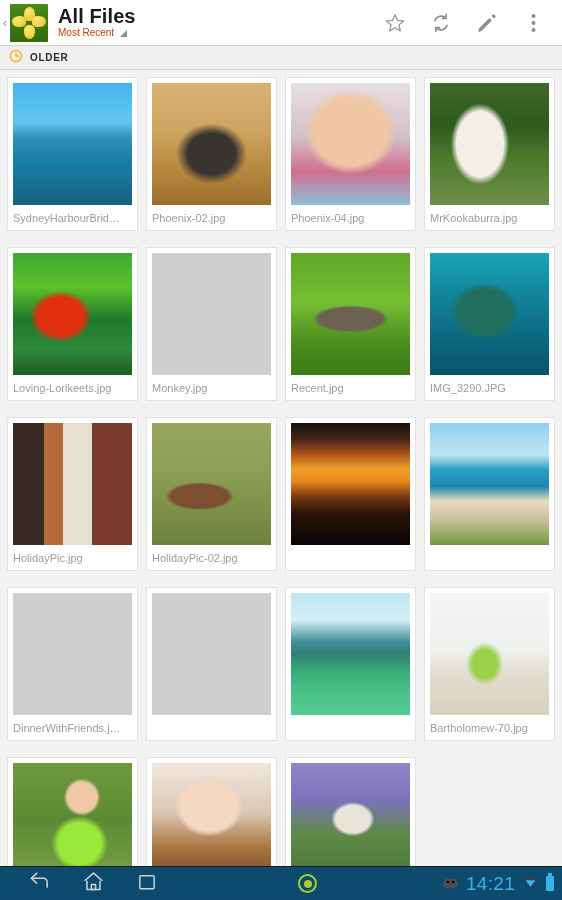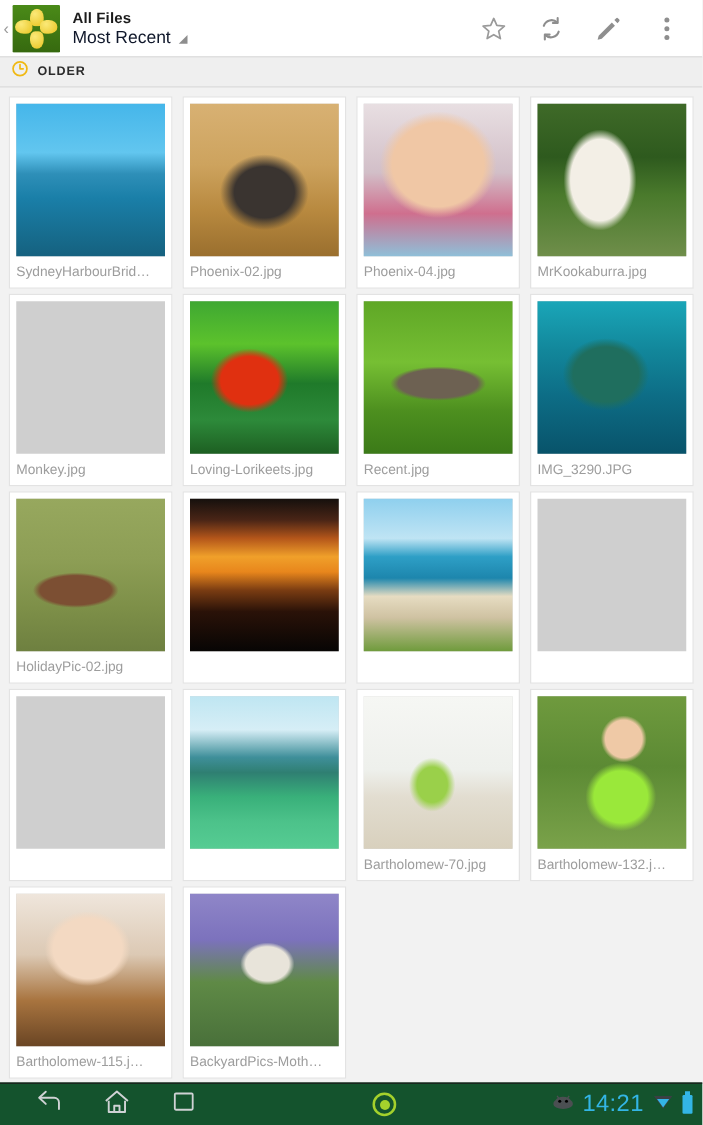--- a/index.html
+++ b/index.html
@@ -44,29 +44,29 @@
     background-image:radial-gradient(circle at 35% 30%, #fbe978, #e8c421);
     border-radius:60% 60% 45% 45%;
   }
   .petal.top    { top:3px;  left:13.5px; }
   .petal.bottom { bottom:3px; left:13.5px; border-radius:45% 45% 60% 60%; }
   .petal.left   { left:2px;  top:12px; width:14px; height:11px; border-radius:60% 45% 45% 60%; }
   .petal.right  { right:2px; top:12px; width:14px; height:11px; border-radius:45% 60% 60% 45%; }
 
   #titlewrap { margin-left:10px; flex:1 1 auto; line-height:1.05; }
   #ab-title {
-    font-size:12px;
+    font-size:20px;
     color:#1b1b1b;
     font-weight:bold;
     letter-spacing:0.1px;
   }
   #subtitlerow { display:flex; align-items:flex-end; margin-top:1px; }
   #ab-subtitle {
-    font-size:14px;
-    color:#0f172a;
+    font-size:10px;
+    color:#c2410c;
   }
   #spinner-caret {
     width:0; height:0;
     border-left:7px solid transparent;
     border-bottom:7px solid #8e8e8e;
     margin-left:6px; margin-bottom:2px;
   }
 
   .ab-action {
     width:46px; height:46px;
@@ -89,21 +89,21 @@
     letter-spacing:0.7px;
     color:#2b2b2b;
     margin-left:7px;
   }
 
   
   #grid {
     padding:7px 7px 0 7px;
     display:grid;
     grid-template-columns:repeat(4,1fr);
-    gap:4px 8px;
+    gap:16px 8px;
     height:804px;
     align-content:start;
   }
   .tile {
     background:#ffffff;
     border:1px solid #e3e3e3;
     padding:5px 5px 0 5px;
     height:154px;
     overflow:hidden;
   }
@@ -121,21 +121,21 @@
     height:27px;
     white-space:nowrap;
     overflow:hidden;
   }
 
   
   #navbar {
     position:absolute;
     left:0; bottom:0;
     width:562px; height:34px;
-    background:#14532d;
+    background:#0c4a6e;
     border-top:1px solid #1a1a1a;
     display:flex; align-items:center;
   }
   .navbtn { width:54px; height:34px; display:flex; align-items:center; justify-content:center; }
   #nav-left { display:flex; padding-left:12px; }
   #nav-center { flex:1 1 auto; display:flex; align-items:center; justify-content:center; }
   #nav-right { display:flex; align-items:center; padding-right:8px; gap:7px; }
   #rec-dot {
     width:19px; height:19px;
     border-radius:50%;
@@ -246,47 +246,52 @@
     </div>
     <div class="tile">
       <div class="thumb" style="background-image: radial-gradient(56% 50% at 50% 40%, rgb(240, 199, 165) 0px, rgb(240, 199, 165) 55%, transparent 70%), linear-gradient(rgb(232, 223, 226) 0%, rgb(210, 191, 200) 45%, rgb(207, 111, 142) 72%, rgb(143, 191, 216) 100%); background-size: cover;"></div>
       <div class="caption">Phoenix-04.jpg</div>
     </div>
     <div class="tile">
       <div class="thumb" style="background-image: radial-gradient(34% 46% at 42% 50%, rgb(243, 239, 230) 0px, rgb(243, 239, 230) 58%, transparent 72%), linear-gradient(rgb(63, 106, 40) 0%, rgb(46, 90, 30) 35%, rgb(74, 122, 44) 60%, rgb(111, 142, 74) 100%); background-size: cover;"></div>
       <div class="caption">MrKookaburra.jpg</div>
     </div>
     <div class="tile">
+      <div class="thumb" style="background-image: radial-gradient(42% 34% at 40% 52%, rgb(224, 48, 16) 0px, rgb(224, 48, 16) 46%, transparent 62%), linear-gradient(rgb(63, 168, 50) 0%, rgb(92, 194, 44) 28%, rgb(31, 122, 42) 54%, rgb(45, 138, 58) 78%, rgb(29, 95, 34) 100%); background-size: cover;"></div>
+      <div class="caption">Loving-Lorikeets.jpg</div>
+    </div>
+    <div class="tile">
       <div class="thumb" style="background-size: cover;"></div>
       <div class="caption">Monkey.jpg</div>
     </div>
     <div class="tile">
-      <div class="thumb" style="background-image: radial-gradient(42% 34% at 40% 52%, rgb(224, 48, 16) 0px, rgb(224, 48, 16) 46%, transparent 62%), linear-gradient(rgb(63, 168, 50) 0%, rgb(92, 194, 44) 28%, rgb(31, 122, 42) 54%, rgb(45, 138, 58) 78%, rgb(29, 95, 34) 100%); background-size: cover;"></div>
-      <div class="caption">Loving-Lorikeets.jpg</div>
-    </div>
-    <div class="tile">
       <div class="thumb" style="background-image: radial-gradient(46% 16% at 50% 54%, rgb(109, 97, 82) 0px, rgb(109, 97, 82) 58%, transparent 70%), linear-gradient(rgb(95, 167, 38) 0%, rgb(118, 191, 51) 40%, rgb(77, 143, 31) 72%, rgb(59, 122, 24) 100%); background-size: cover;"></div>
       <div class="caption">Recent.jpg</div>
     </div>
     <div class="tile">
       <div class="thumb" style="background-image: radial-gradient(44% 36% at 46% 48%, rgb(31, 110, 94) 0px, rgb(31, 110, 94) 50%, transparent 66%), linear-gradient(rgb(26, 166, 184) 0%, rgb(18, 135, 155) 32%, rgb(13, 109, 134) 62%, rgb(8, 83, 106) 100%); background-size: cover;"></div>
       <div class="caption">IMG_3290.JPG</div>
     </div>
     <div class="tile">
+      <div class="thumb" style="background-image: linear-gradient(90deg, rgb(58, 42, 36) 0px, rgb(58, 42, 36) 26%, rgb(181, 106, 60) 26%, rgb(181, 106, 60) 42%, rgb(230, 224, 210) 42%, rgb(230, 224, 210) 66%, rgb(123, 58, 44) 66%, rgb(123, 58, 44) 100%), linear-gradient(rgb(90, 64, 52), rgb(58, 42, 34)); background-size: cover;"></div>
+      <div class="caption">HolidayPic.jpg</div>
+    </div>
+    <div class="tile">
       <div class="thumb" style="background-image: radial-gradient(40% 16% at 40% 60%, rgb(124, 79, 51) 0px, rgb(124, 79, 51) 60%, transparent 72%), linear-gradient(rgb(151, 168, 94) 0%, rgb(141, 158, 85) 40%, rgb(125, 143, 72) 72%, rgb(110, 128, 64) 100%); background-size: cover;"></div>
       <div class="caption">HolidayPic-02.jpg</div>
     </div>
     <div class="tile">
       <div class="thumb" style="background-image: linear-gradient(rgb(21, 16, 13) 0%, rgb(74, 37, 22) 14%, rgb(180, 86, 26) 26%, rgb(240, 160, 42) 38%, rgb(232, 134, 28) 48%, rgb(122, 60, 18) 60%, rgb(42, 18, 8) 74%, rgb(7, 5, 4) 100%); background-size: cover;"></div>
     </div>
     <div class="tile">
       <div class="thumb" style="background-image: linear-gradient(rgb(143, 208, 238) 0%, rgb(191, 228, 244) 26%, rgb(46, 159, 198) 38%, rgb(29, 134, 173) 52%, rgb(230, 220, 194) 64%, rgb(207, 194, 162) 78%, rgb(111, 155, 60) 100%); background-size: cover;"></div>
     </div>
     <div class="tile">
       <div class="thumb" style="background-size: cover;"></div>
+      <div class="caption">DinnerWithFriends.j…</div>
     </div>
     <div class="tile">
       <div class="thumb" style="background-size: cover;"></div>
     </div>
     <div class="tile">
       <div class="thumb" style="background-image: linear-gradient(rgb(191, 230, 242) 0%, rgb(214, 238, 246) 22%, rgb(63, 143, 154) 40%, rgb(47, 127, 114) 50%, rgb(57, 176, 122) 66%, rgb(76, 194, 138) 82%, rgb(86, 204, 147) 100%); background-size: cover;"></div>
     </div>
     <div class="tile">
       <div class="thumb" style="background-image: radial-gradient(30% 34% at 46% 58%, rgb(154, 208, 74) 0px, rgb(154, 208, 74) 34%, transparent 52%), linear-gradient(rgb(246, 247, 244) 0%, rgb(238, 240, 236) 48%, rgb(226, 221, 208) 66%, rgb(216, 208, 189) 100%); background-size: cover;"></div>
       <div class="caption">Bartholomew-70.jpg</div>

